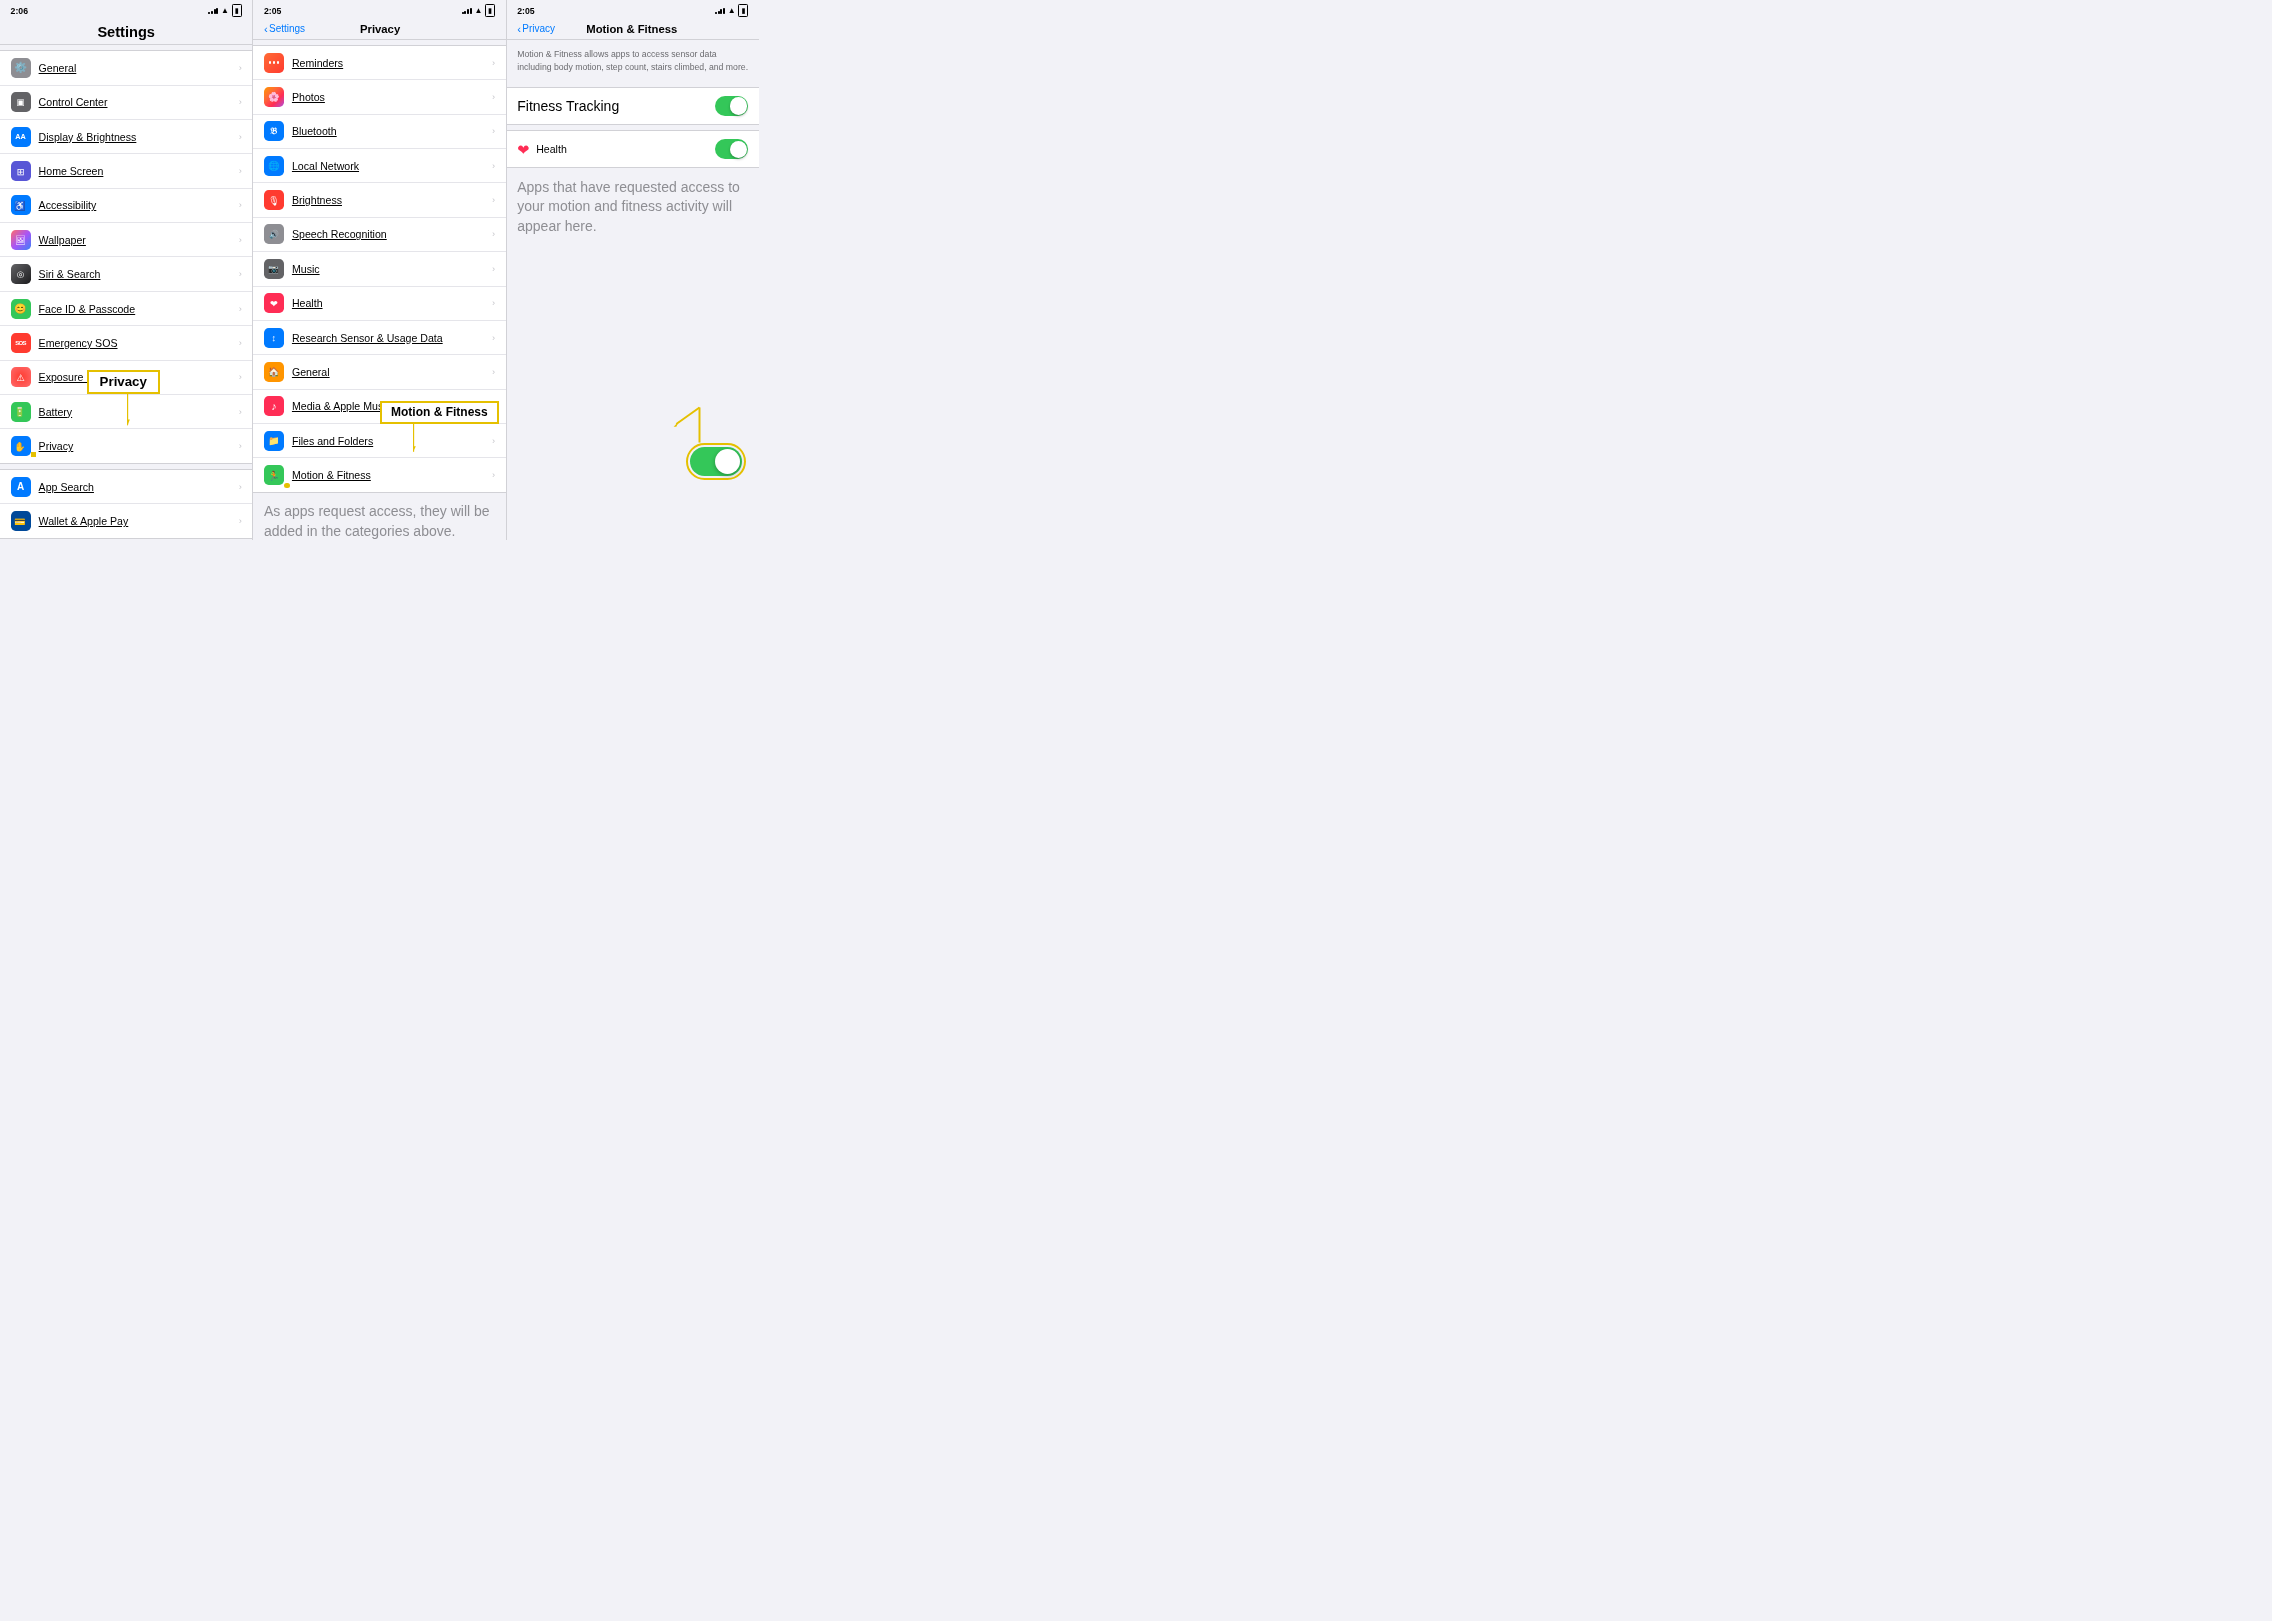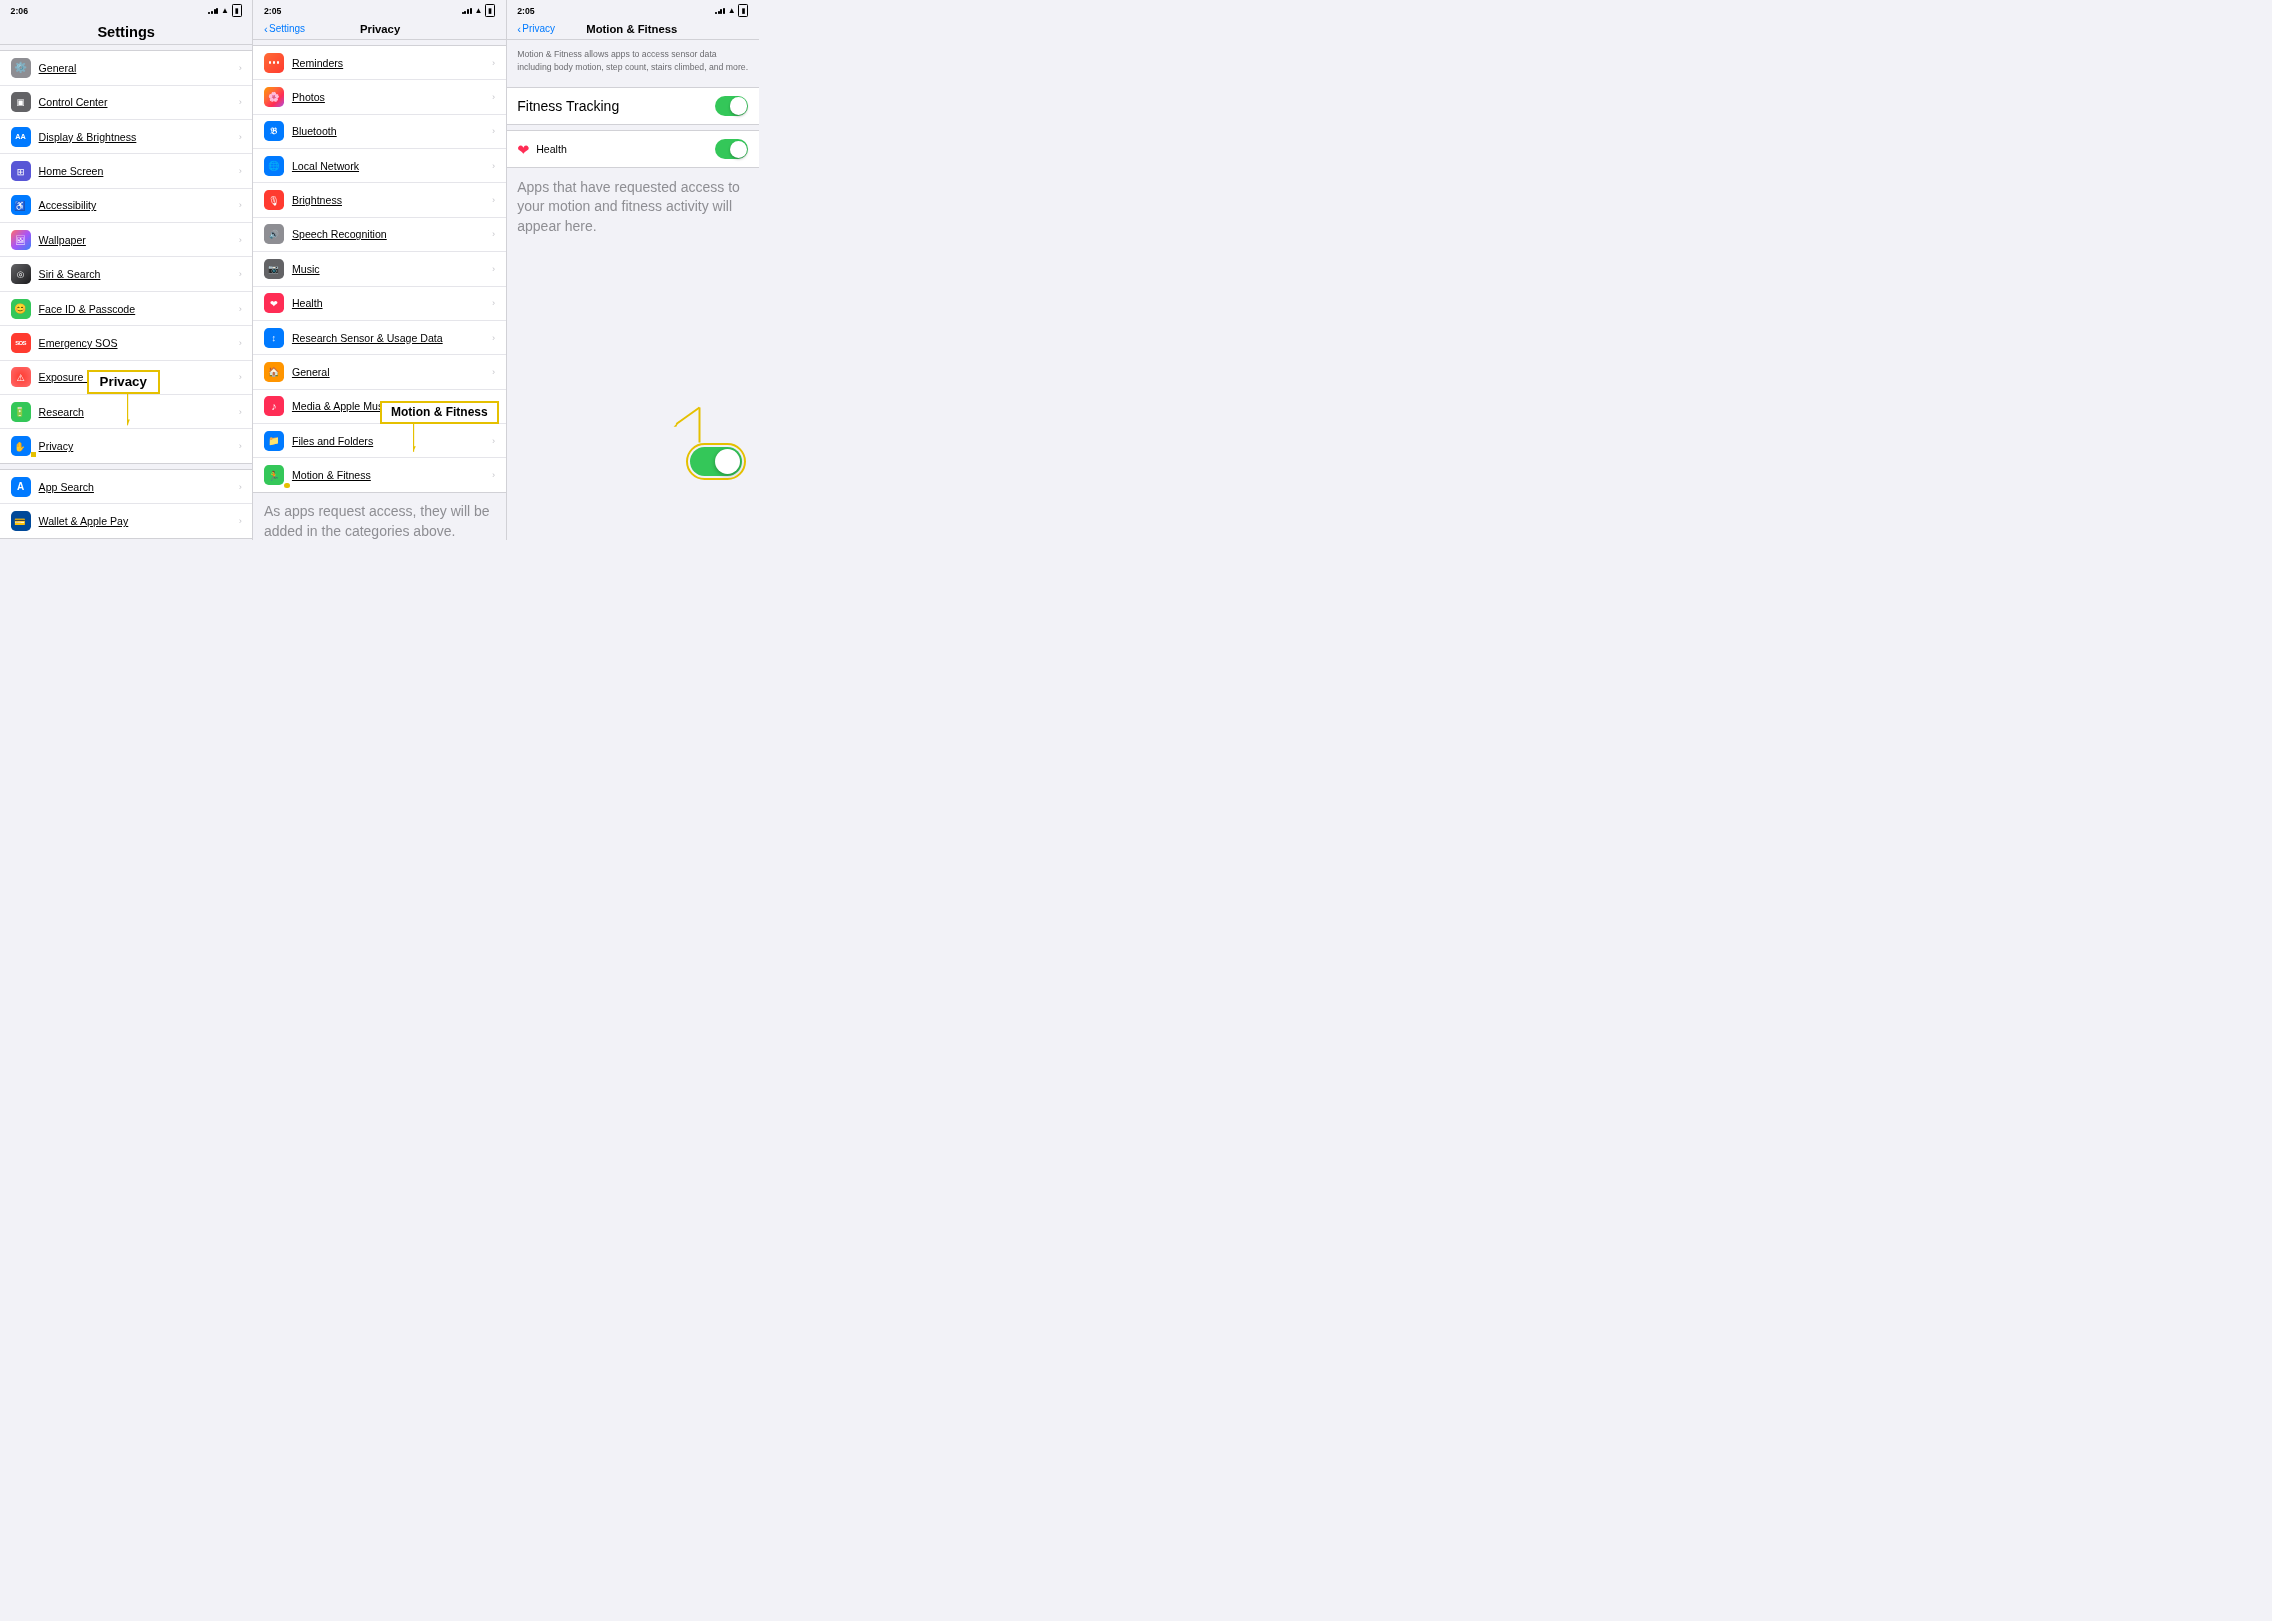--- a/index.html
+++ b/index.html
@@ -290,21 +290,21 @@
       </div>
 
       <div class="settings-row">
         <div class="row-icon" style="background:radial-gradient(circle,#ff3b30,#ff6b6b); font-size:9.3px;">⚠</div>
         <span class="row-label">Exposure Notifications</span>
         <span class="row-chevron">›</span>
       </div>
 
       <div class="settings-row">
         <div class="row-icon ic-battery" style="font-size:9.3px;">🔋</div>
-        <span class="row-label">Research</span>
+        <span class="row-label">Battery</span>
         <span class="row-chevron">›</span>
       </div>
 
       <div class="settings-row" style="position:relative;">
         <div class="row-icon ic-blue" style="font-size:9.3px;">✋</div>
         <span class="row-label">Privacy</span>
         <span class="row-chevron">›</span>
 
         <span style="position:absolute; left:31px; bottom:5.3px; width:5.3px; height:5.3px; background:#e5c000; border-radius:50; display:block;"></span>
       </div>

